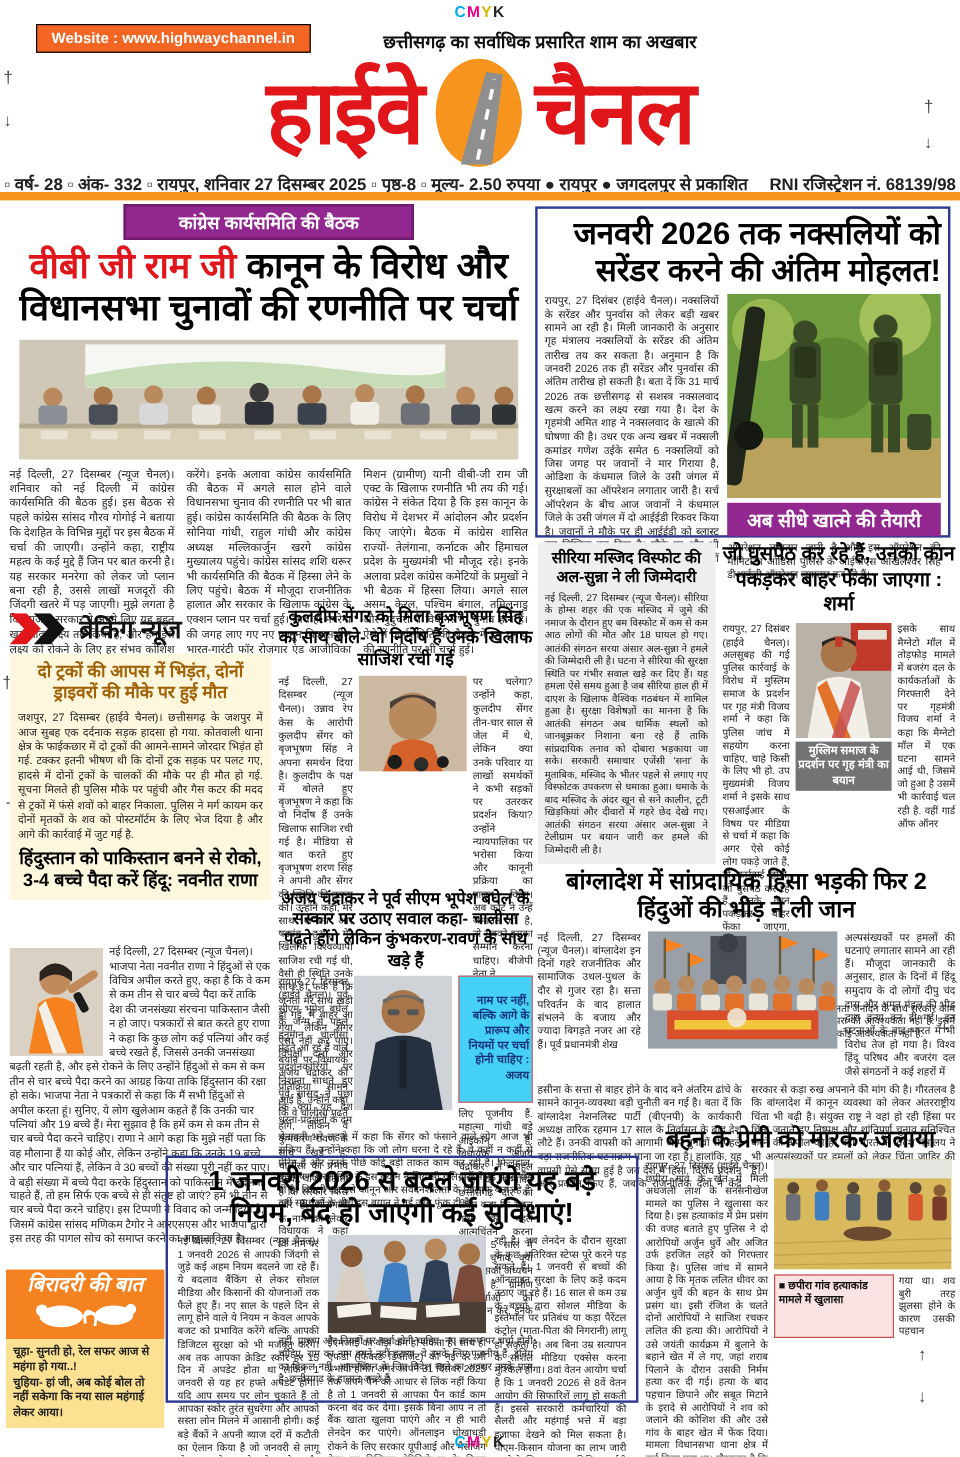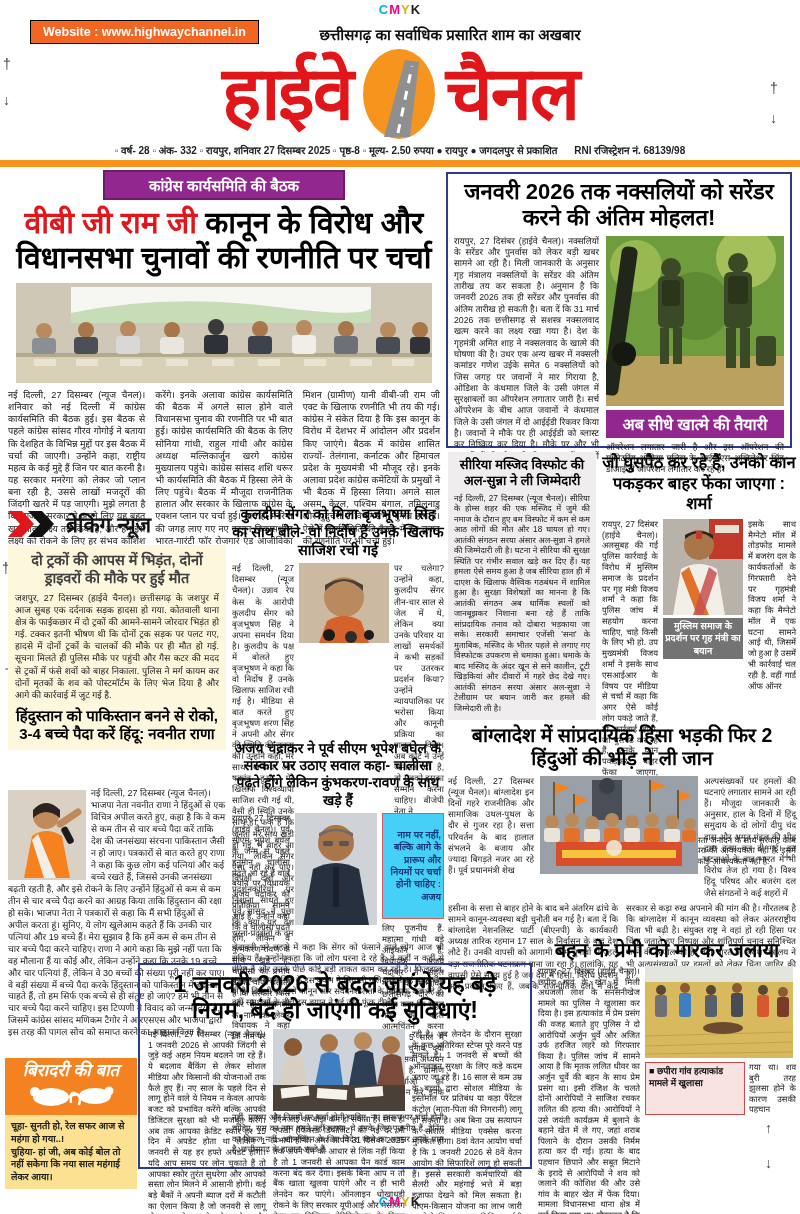--- a/index.html
+++ b/index.html
@@ -10,46 +10,46 @@
   
   .cmyk{left:0;right:0;text-align:center;font-size:13px;font-weight:bold;letter-spacing:1px;}
   .cmyk .c{color:#00aeef}.cmyk .m{color:#ec008c}.cmyk .y{color:#d4b800}.cmyk .k{color:#231f20}
   .regmark{color:#444;font-size:14px;}
   
   .website-box{left:30px;top:20px;background:#f26522;color:#fff;font-weight:bold;
                font-size:12.5px;padding:4px 12px;border:1px solid #000000;}
   .tagline{left:260px;top:24px;width:380px;text-align:center;font-size:15px;font-weight:bold;color:#111;}
   .masthead{left:0;right:0;top:48px;display:flex;align-items:center;justify-content:center;gap:10px;}
   .masthead .word{font-size:74px;font-weight:900;color:#e0161b;line-height:1;letter-spacing:-2px;}
-  .dateline{left:0;right:0;top:143px;text-align:center;font-size:10px;font-weight:bold;color:#222;}
+  .dateline{left:0;right:0;top:143px;text-align:center;font-size:14px;font-weight:bold;color:#222;}
   .dateline .rni{margin-left:14px;}
   .orange-rule{left:0;top:160px;width:800px;height:7px;background:#f7941d;}
   
   .lead{left:8px;top:170px;width:432px;}
   .kicker{margin:0 auto;width:230px;background:#92278f;border:2px solid #6d1b6b;color:#fff;
           text-align:center;font-size:15px;font-weight:bold;padding:3px 4px;}
   .lead-headline{margin-top:6px;text-align:center;font-size:30px;font-weight:800;line-height:1.15;color:#000;}
   .lead-headline .red{color:#e0161b;}
   .lead-photo{margin:8px auto 6px auto;width:416px;height:100px;display:block;}
   .lead-body{column-count:3;column-gap:10px;font-size:9.2px;line-height:1.32;}
   
   .naxal{left:446px;top:172px;width:346px;height:276px;border:2px solid #2b3990;padding:5px 6px;box-sizing:border-box;}
-  .naxal-headline{text-align:center;font-size:22px;font-weight:800;line-height:1.2;color:#000;}
+  .naxal-headline{text-align:right;font-size:26px;font-weight:800;line-height:1.2;color:#000;}
   .naxal-cols{display:flex;gap:7px;margin-top:4px;}
   .naxal-left{width:148px;font-size:8.7px;line-height:1.3;}
   .naxal-right{width:178px;}
   .naxal-photo{width:178px;height:170px;display:block;}
   .naxal-caption{margin-top:4px;background:#92278f;color:#fff;text-align:center;
                  font-size:16px;font-weight:800;padding:3px 2px;}
   .naxal-body2{margin-top:4px;font-size:8.7px;line-height:1.3;}
   
   .breaking-head{left:8px;top:510px;width:218px;display:flex;align-items:center;gap:6px;}
   .breaking-label{font-size:21px;font-weight:800;color:#111;}
   .truckbox{left:8px;top:545px;width:218px;background:#fdf7dd;padding:6px 7px;box-sizing:border-box;}
-  .truck-headline{font-size:14.5px;font-weight:800;text-align:center;line-height:1.25;color:#404040;}
+  .truck-headline{font-size:14.5px;font-weight:800;text-align:center;line-height:1.25;color:#a16207;}
   .truck-body{margin-top:5px;font-size:9px;line-height:1.34;}
   .rana-headline{margin-top:6px;font-size:15px;font-weight:800;text-align:center;line-height:1.25;color:#000;}
   .rana-body{left:8px;top:788px;width:218px;font-size:9px;line-height:1.33;}
   .rana-photo{float:left;width:78px;height:90px;margin:2px 5px 2px 0;}
   
   .biradari{left:5px;top:1058px;width:132px;}
   .biradari-head{background:#f58220;padding:4px 4px 2px 4px;text-align:center;}
   .biradari-title{color:#fff;font-weight:800;font-style:italic;font-size:17px;line-height:1;}
   .biradari-body{background:#fbe191;padding:5px 6px;font-size:9.5px;font-weight:bold;line-height:1.35;color:#222;}
   

